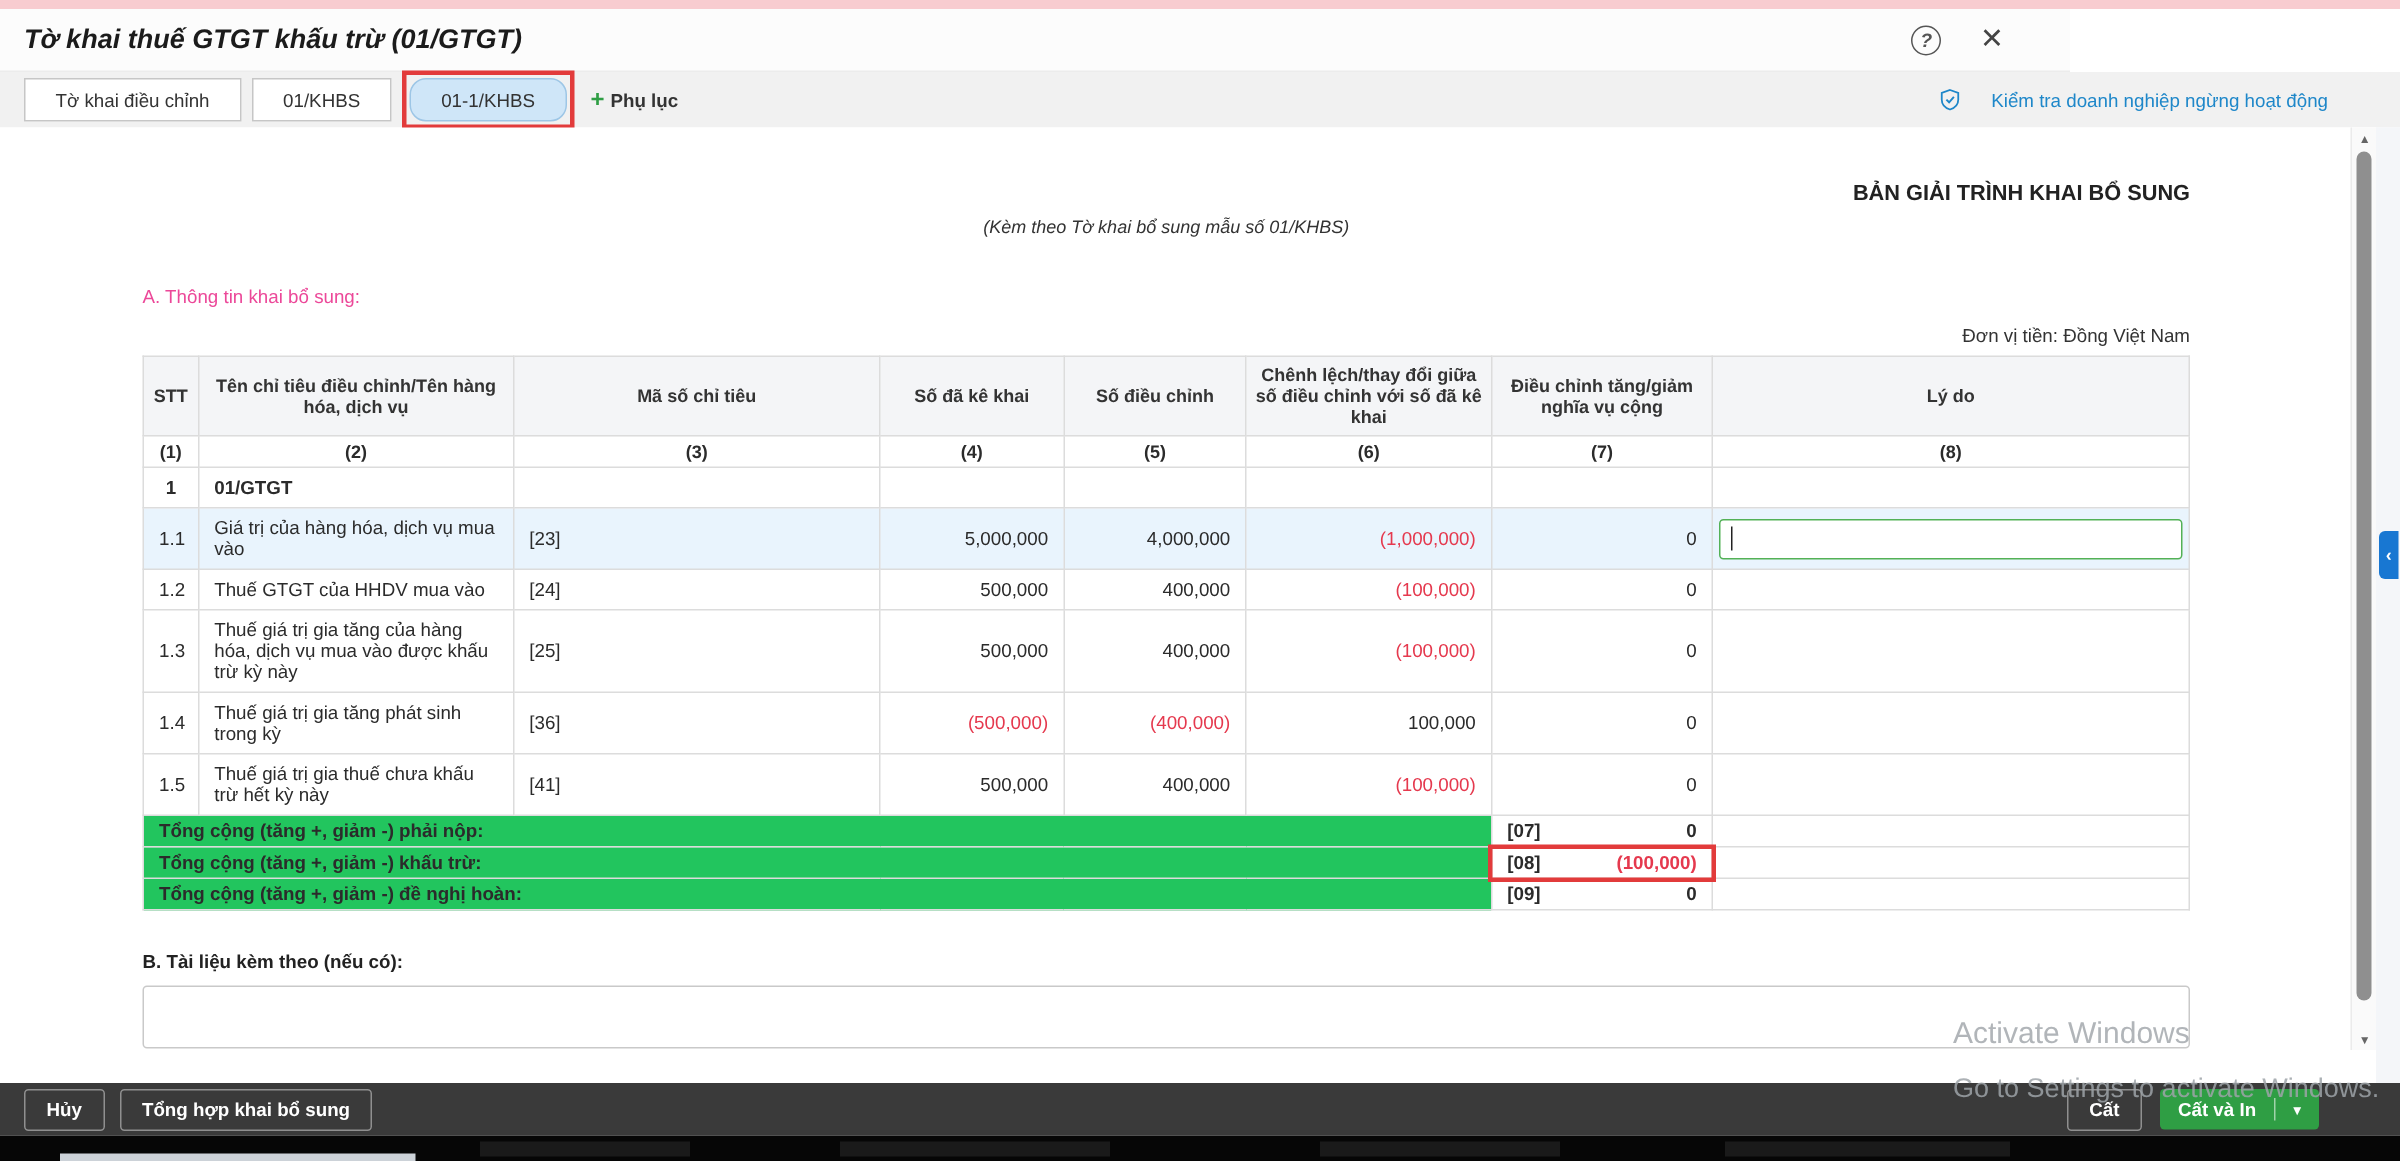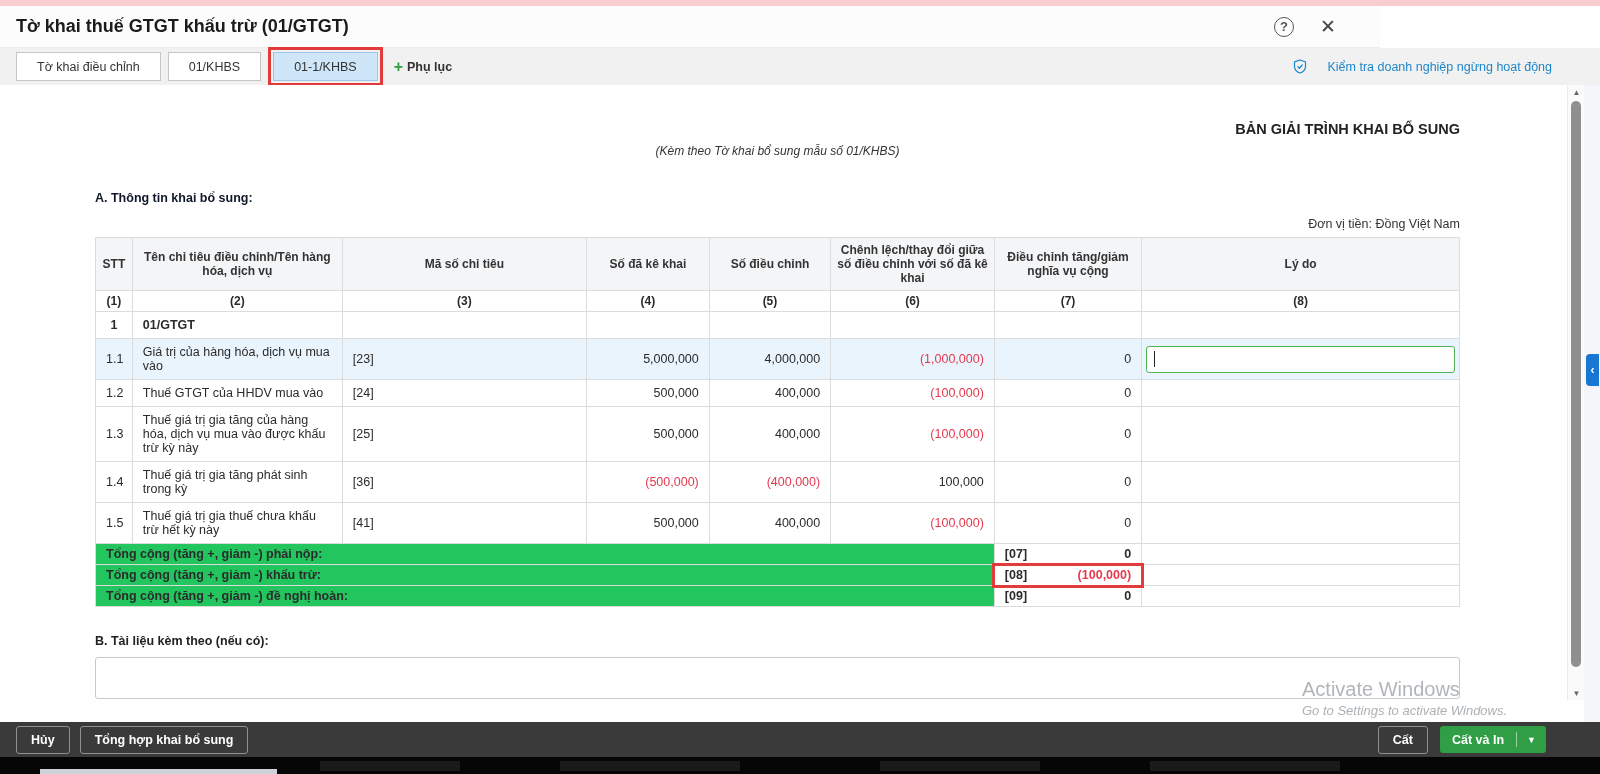--- a/index.html
+++ b/index.html
@@ -5,51 +5,51 @@
   * { margin:0; padding:0; box-sizing:border-box; }
   html,body { width:1600px; height:774px; }
   body {
     position:relative; overflow:hidden; background:#fff;
     font-family:"Liberation Sans","DejaVu Sans",sans-serif; color:#2b2b2b;
   }
   
   .top-strip { position:absolute; left:0; top:0; width:1600px; height:6px; background:#f8ccd0; }
   .titlebar {
     position:absolute; left:0; top:6px; width:1380px; height:42px; background:#fcfcfc;
-    display:flex; align-items:center; padding:0 44px 0 16px; border-bottom:1px solid #ececec;
+    display:flex; align-items:center; padding:0 44px 0 16px; border-bottom:1px solid #ececec;font-style:italic;
   }
   .window-title { font-size:18px; font-weight:bold; color:#1b1b1b; }
   .titlebar-icons { margin-left:auto; display:flex; align-items:center; gap:26px; }
   .help-icon {
     width:20px; height:20px; border:1.6px solid #555; border-radius:50%;
     display:flex; align-items:center; justify-content:center;
     font-size:13px; font-weight:bold; color:#555; cursor:pointer;
   }
   .close-icon { font-size:19px; color:#444; cursor:pointer; line-height:1; }
 
   .tabbar {
     position:absolute; left:0; top:48px; width:1600px; height:37px; background:#f1f1f1;
     display:flex; align-items:center; padding:0 48px 0 16px;
   }
   .tab {
     height:29px; padding:12px 20px; background:#fff; border:1px solid #c6c6c6;
     display:flex; align-items:center; font-size:12.5px; color:#333; margin-right:7px; cursor:pointer;
   }
-  .tab.active { background:#cfe6f8; border-color:#9dc6e6; margin-right:0; }
+  .tab.active { background:#cfe6f8; border-color:#9dc6e6; margin-right:0;border-radius:11px; }
   .red-box { border:3px solid #e23b3b; padding:2px; margin-right:7px; display:flex; }
   .tab-add { display:flex; align-items:center; gap:4px; font-size:12.5px; font-weight:bold; color:#333; margin-left:4px; cursor:pointer; }
   .plus-glyph { color:#2f9e44; font-size:16px; font-weight:bold; }
   .check-link { margin-left:auto; display:flex; align-items:center; gap:20px; color:#1e87c9; font-size:12.5px; cursor:pointer; }
 
   
   .content { position:absolute; left:0; top:85px; width:1584px; height:637px; background:#fff; }
   .form-area { position:absolute; left:95px; top:85px; width:1365px; }
   .form-title { margin-top:36px; text-align:right; font-size:14.5px; font-weight:bold; color:#222; }
   .form-subtitle { margin-top:7px; text-align:center; font-size:12px; font-style:italic; color:#333; }
-  .section-a { margin-top:33px; font-size:12.5px; font-weight:bold; color:#0f172a; }
+  .section-a { margin-top:33px; font-size:12.5px; font-weight:normal; color:#ec4899; }
   .currency-note { margin-top:12px; text-align:right; font-size:12.5px; color:#333; }
 
   table.grid { margin-top:6px; width:1365px; border-collapse:collapse; table-layout:fixed; }
   .grid th, .grid td { border:1px solid #dcdcdc; font-size:12.5px; vertical-align:middle; }
   .grid { border:1px solid #c9c9c9; }
   .grid thead th { background:#f4f5f7; font-size:12px; font-weight:bold; color:#333; text-align:center; padding:5px 6px; }
   .grid tr.colnums td { background:#fff; font-size:12px; font-weight:bold; text-align:center; padding:3px 4px; }
   .grid tbody td { padding:6px 10px; color:#2b2b2b; }
   .grid td.center { text-align:center; }
   .grid td.num { text-align:right; }
@@ -66,21 +66,21 @@
   .grid tr.total td.tlabel { background:#22c55e; }
   .code-val { display:flex; justify-content:space-between; align-items:center; }
   td.annotated { outline:3px solid #e23b3b; outline-offset:-1px; }
 
   .section-b { margin-top:27px; font-size:12.5px; font-weight:bold; color:#222; }
   .attach-box { margin-top:9px; width:1365px; height:42px; border:1px solid #c9c9c9; border-radius:3px; background:#fff; cursor:text; }
 
   
   .watermark { position:absolute; left:1302px; top:678px; z-index:5; pointer-events:none; }
   .wm1 { font-size:20px; color:rgba(158,163,168,0.8); }
-  .wm2 { margin-top:2px; font-size:13px; color:rgba(158,163,168,0.85);font-style:italic; }
+  .wm2 { margin-top:14px; font-size:18px; color:rgba(158,163,168,0.85); }
 
   
   .vscroll { position:absolute; left:1567px; top:85px; width:17px; height:615px; background:#fafafa; border-left:1px solid #ebebeb; }
   .scroll-arrow { position:absolute; left:0; width:17px; height:14px; display:flex; align-items:center; justify-content:center; font-size:8px; color:#666; cursor:pointer; }
   .arrow-up { top:0; }
   .arrow-down { bottom:0; }
   .scroll-thumb { position:absolute; left:3px; top:16px; width:10px; height:566px; background:#8f8f8f; border-radius:5px; cursor:pointer; }
   .right-strip { position:absolute; left:1584px; top:85px; width:16px; height:637px; background:#f4f6f9; }
   .panel-chevron {
     position:absolute; left:1586px; top:354px; width:13px; height:32px; background:#1877d2;

